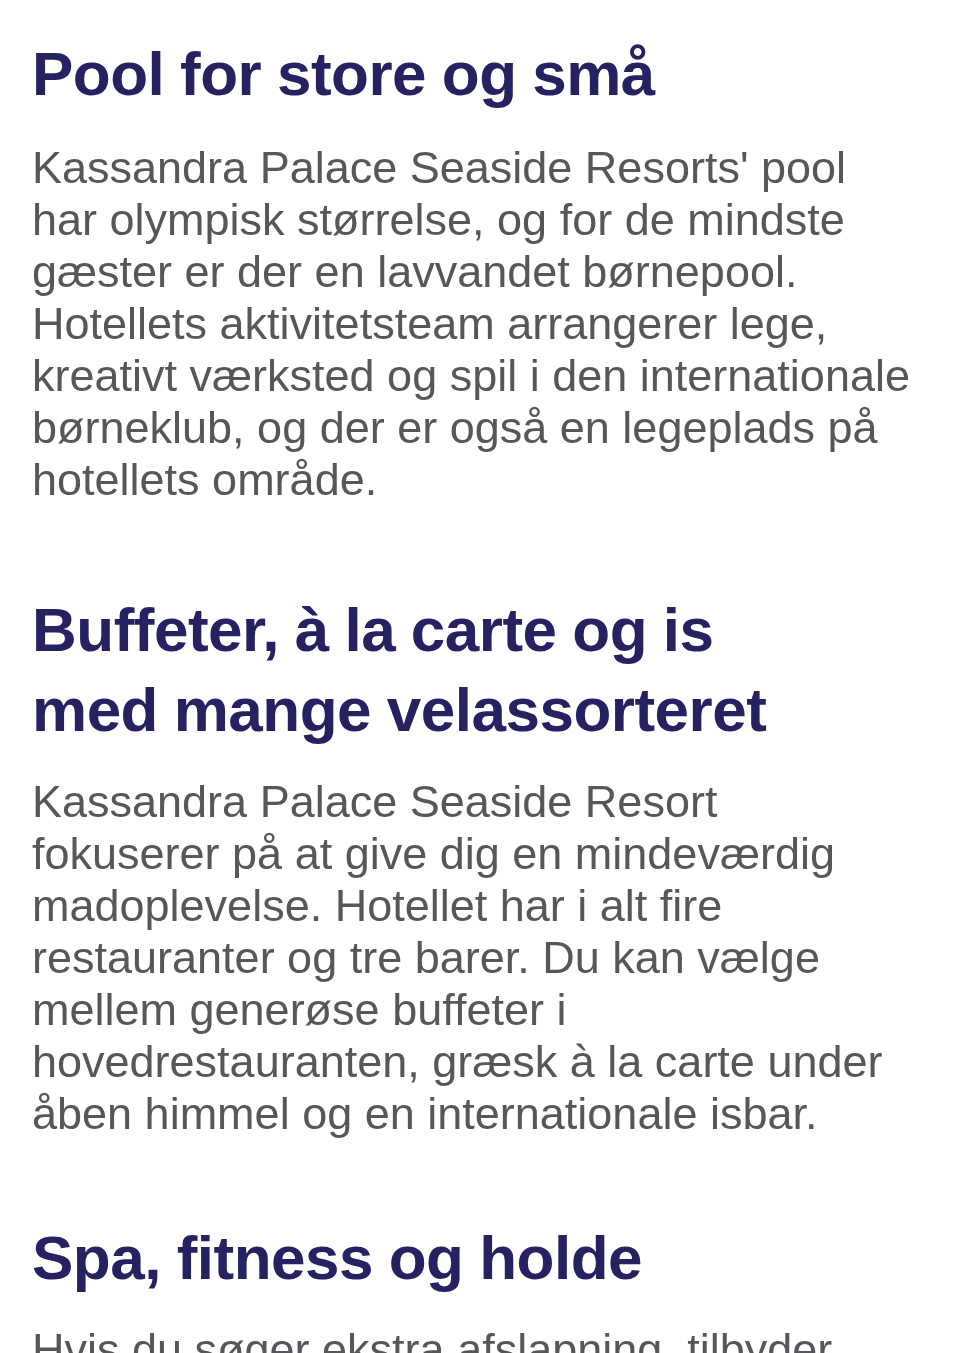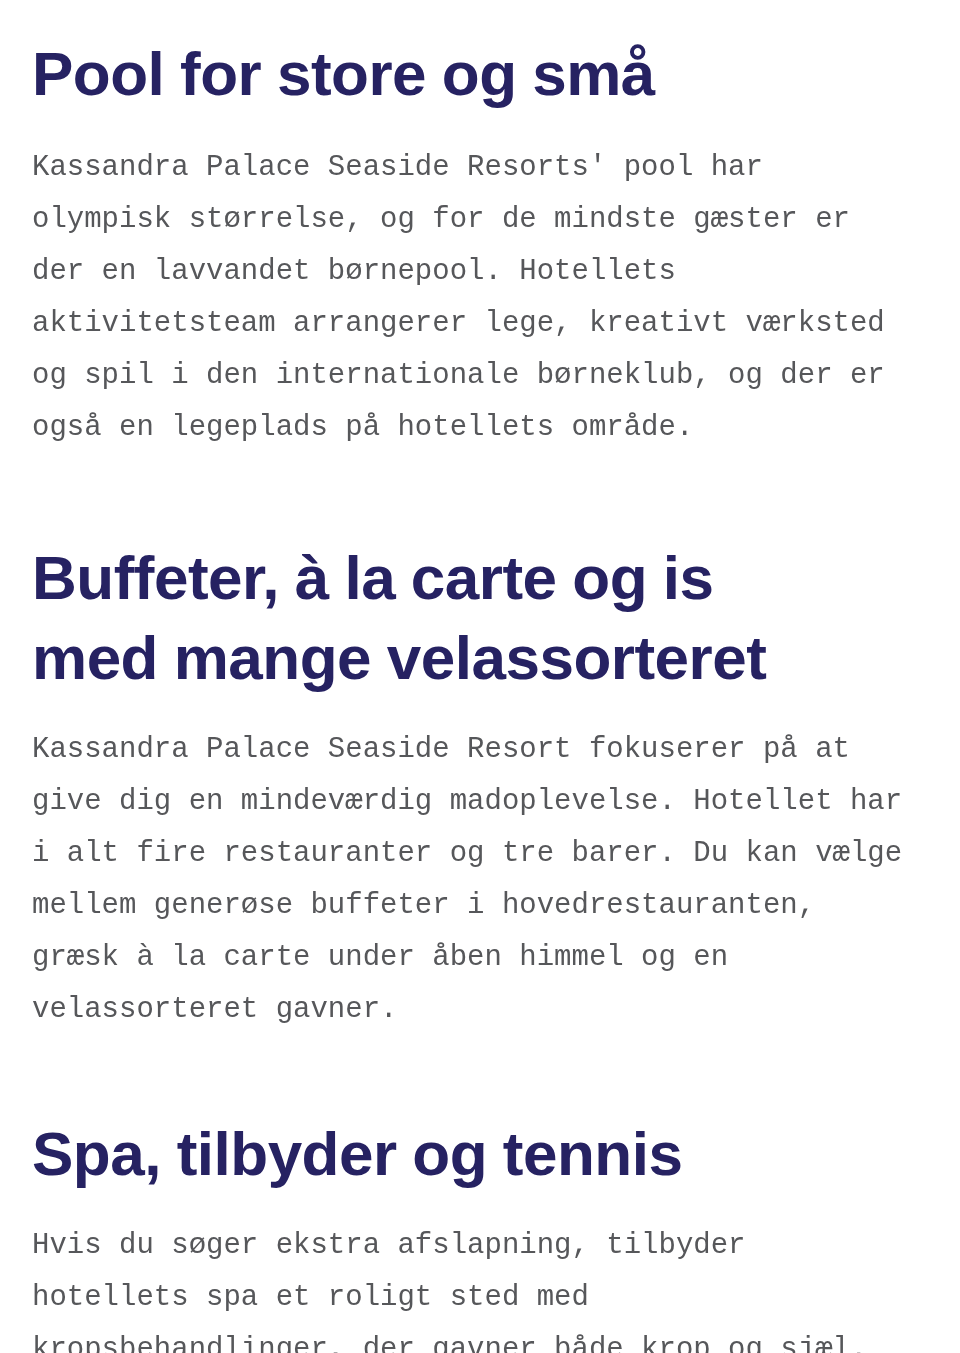--- a/index.html
+++ b/index.html
@@ -54,22 +54,22 @@
   }
 
   .section-heading.h-three {
     padding-top: 78px;
     max-width: 820px;
   }
 
   
   .body-paragraph {
     color: #56575a;
-    font-family: Liberation Mono, monospace;
-    font-size: 29px;
+    font-family: Liberation Sans, sans-serif;
+    font-size: 45px;
     line-height: 52px;
     font-weight: 400;
     margin: 0;
     padding: 0;
     max-width: 880px;
     word-spacing: 0px;
   }
 
   .body-paragraph.p-one { padding-top: 28px; }
   .body-paragraph.p-two { padding-top: 26px; }
@@ -81,22 +81,22 @@
 <div class="page">
   <div class="content">
 
     <section>
       <h2 class="section-heading h-one">Pool for store og små</h2>
       <p class="body-paragraph p-one">Kassandra Palace Seaside Resorts' pool har olympisk størrelse, og for de mindste gæster er der en lavvandet børnepool. Hotellets aktivitetsteam arrangerer lege, kreativt værksted og spil i den internationale børneklub, og der er også en legeplads på hotellets område.</p>
     </section>
 
     <section>
       <h2 class="section-heading h-two">Buffeter, à la carte og is med mange velassorteret</h2>
-      <p class="body-paragraph p-two">Kassandra Palace Seaside Resort fokuserer på at give dig en mindeværdig madoplevelse. Hotellet har i alt fire restauranter og tre barer. Du kan vælge mellem generøse buffeter i hovedrestauranten, græsk à la carte under åben himmel og en velassorteret gavner.</p>
+      <p class="body-paragraph p-two">Kassandra Palace Seaside Resort fokuserer på at give dig en mindeværdig madoplevelse. Hotellet har i alt fire restauranter og tre barer. Du kan vælge mellem generøse buffeter i hovedrestauranten, græsk à la carte under åben himmel og en internationale isbar.</p>
     </section>
 
     <section>
-      <h2 class="section-heading h-three">Spa, tilbyder og tennis</h2>
+      <h2 class="section-heading h-three">Spa, fitness og holde</h2>
       <p class="body-paragraph p-three">Hvis du søger ekstra afslapning, tilbyder hotellets spa et roligt sted med kropsbehandlinger, der gavner både krop og sjæl. Hvis du vil holde dig i form, står der også et veludstyret fitnessrum og to tennisbaner klar til dig.</p>
     </section>
 
   </div>
 </div>
 
 </body></html>

